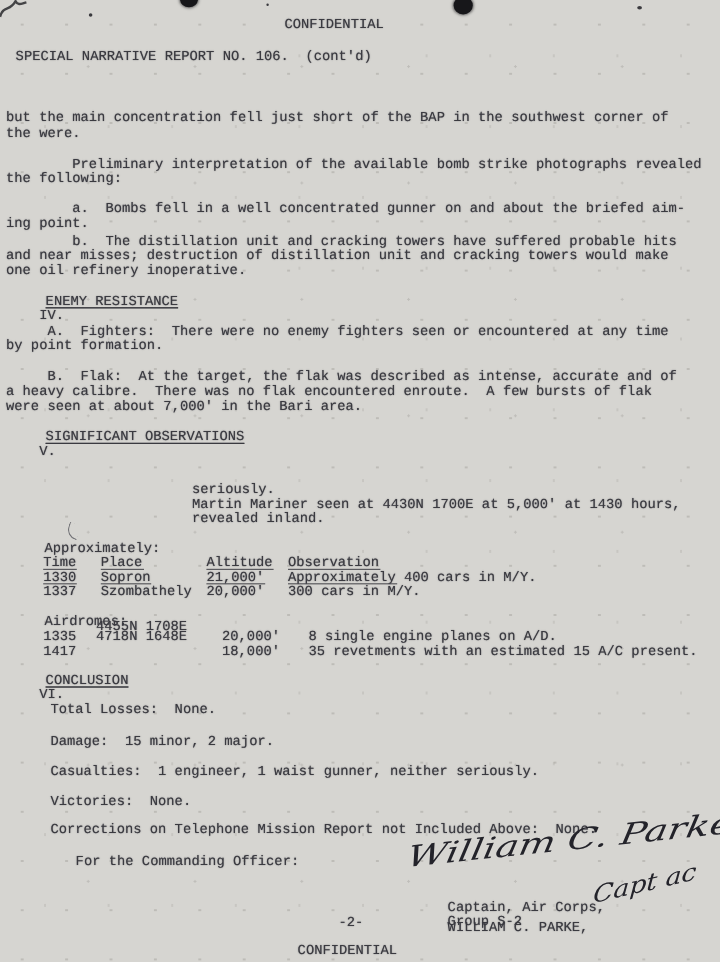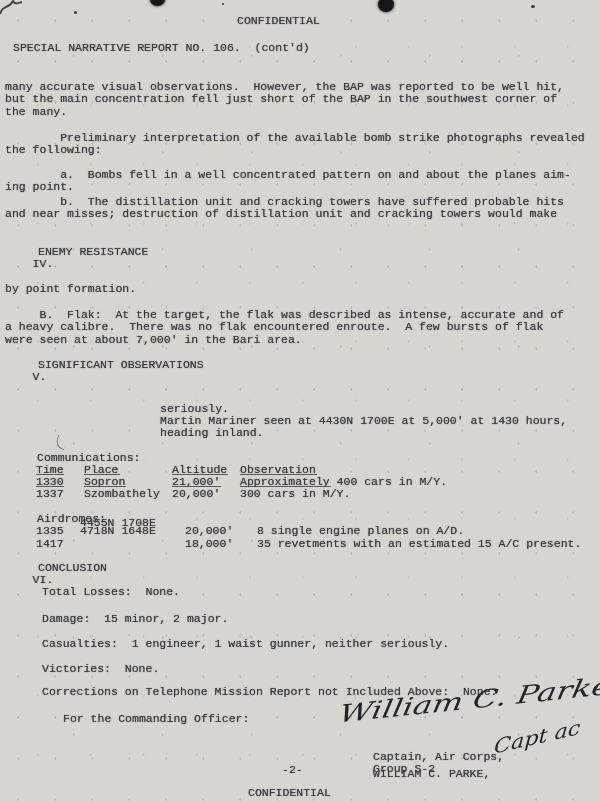--- a/index.html
+++ b/index.html
@@ -19,20 +19,21 @@
     color:#3a3a40;
   }
   .ln{
     position:absolute;
     white-space:pre;
     line-height:12px;
     text-shadow:0 0 1px rgba(55,55,62,.75);
   }
   .sec .st{
     position:absolute;left:33px;top:0;
+    text-decoration:underline;
     text-underline-offset:2px;
   }
   .rule{position:absolute;height:1px;background:#44444a;opacity:.85;}
   .blob{position:absolute;border-radius:50%;background:#17171a;box-shadow:0 0 2px 1px rgba(23,23,26,.5);}
   .speck{position:absolute;border-radius:50%;background:#3a3a3e;}
   .squiggle{position:absolute;left:-2px;top:-2px;}
   .curl{position:absolute;left:56px;top:436px;width:9px;height:12px;
     border-left:1.5px solid #5a5a60;border-bottom:1.5px solid #5a5a60;
     border-bottom-left-radius:9px;transform:rotate(18deg);opacity:.8;}
   .sig1{
@@ -61,53 +62,54 @@
   <div class="blob" style="left:150px;top:-7px;width:15px;height:13px;"></div>
   <div class="blob" style="left:378px;top:-3px;width:16px;height:15px;"></div>
   <div class="speck" style="left:74px;top:11px;width:3px;height:3px;"></div>
   <div class="speck" style="left:222px;top:3px;width:2px;height:2px;"></div>
   <div class="speck" style="left:531px;top:5px;width:4px;height:3px;"></div>
   <div class="curl"></div>
 
   <div class="ln" style="left:237px;top:15px">CONFIDENTIAL</div>
   <div class="ln" style="left:13px;top:42px">SPECIAL NARRATIVE REPORT NO. 106.  (cont'd)</div>
 
-  <div class="ln" style="left:5px;top:81px">many accurate visual observations.  However, the BAP was reported to be well hit,</div>
   <div class="ln" style="left:5px;top:93px">but the main concentration fell just short of the BAP in the southwest corner of</div>
-  <div class="ln" style="left:5px;top:106px">the many.</div>
+  <div class="ln" style="left:5px;top:106px">the were.</div>
 
   <div class="ln" style="left:5px;top:132px">        Preliminary interpretation of the available bomb strike photographs revealed</div>
   <div class="ln" style="left:5px;top:144px">the following:</div>
 
-  <div class="ln" style="left:5px;top:169px">        a.  Bombs fell in a well concentrated pattern on and about the planes aim-</div>
+  <div class="ln" style="left:5px;top:169px">        a.  Bombs fell in a well concentrated gunner on and about the briefed aim-</div>
   <div class="ln" style="left:5px;top:181px">ing point.</div>
 
   <div class="ln" style="left:5px;top:196px">        b.  The distillation unit and cracking towers have suffered probable hits</div>
   <div class="ln" style="left:5px;top:208px">and near misses; destruction of distillation unit and cracking towers would make</div>
+  <div class="ln" style="left:5px;top:220px">one oil refinery inoperative.</div>
 
   <div class="ln sec" style="left:5px;top:246px">
     <span class="num">IV.</span>
     <span class="st">ENEMY RESISTANCE</span>
   </div>
+  <div class="ln" style="left:5px;top:271px">     A.  Fighters:  There were no enemy fighters seen or encountered at any time</div>
   <div class="ln" style="left:5px;top:283px">by point formation.</div>
 
   <div class="ln" style="left:5px;top:309px">     B.  Flak:  At the target, the flak was described as intense, accurate and of</div>
   <div class="ln" style="left:5px;top:321px">a heavy calibre.  There was no flak encountered enroute.  A few bursts of flak</div>
   <div class="ln" style="left:5px;top:334px">were seen at about 7,000' in the Bari area.</div>
 
   <div class="ln sec" style="left:5px;top:359px">
     <span class="num">V.</span>
     <span class="st">SIGNIFICANT OBSERVATIONS</span>
   </div>
 
   <div class="ln" style="left:160px;top:403px">seriously.</div>
   <div class="ln" style="left:160px;top:415px">Martin Mariner seen at 4430N 1700E at 5,000' at 1430 hours,</div>
-  <div class="ln" style="left:160px;top:427px">heading inland.</div>
+  <div class="ln" style="left:160px;top:427px">revealed inland.</div>
 
-  <div class="ln" style="left:37px;top:452px">Communications:</div>
+  <div class="ln" style="left:37px;top:452px">Approximately:</div>
   <div class="ln" style="left:36px;top:464px">Time</div>
   <div class="ln" style="left:84px;top:464px">Place</div>
   <div class="ln" style="left:172px;top:464px">Altitude</div>
   <div class="ln" style="left:240px;top:464px">Observation</div>
   <div class="rule" style="left:36px;top:474px;width:28px"></div>
   <div class="rule" style="left:84px;top:474px;width:36px"></div>
   <div class="rule" style="left:172px;top:474px;width:56px"></div>
   <div class="rule" style="left:240px;top:474px;width:77px"></div>
 
   <div class="ln" style="left:36px;top:476px">1330</div>

